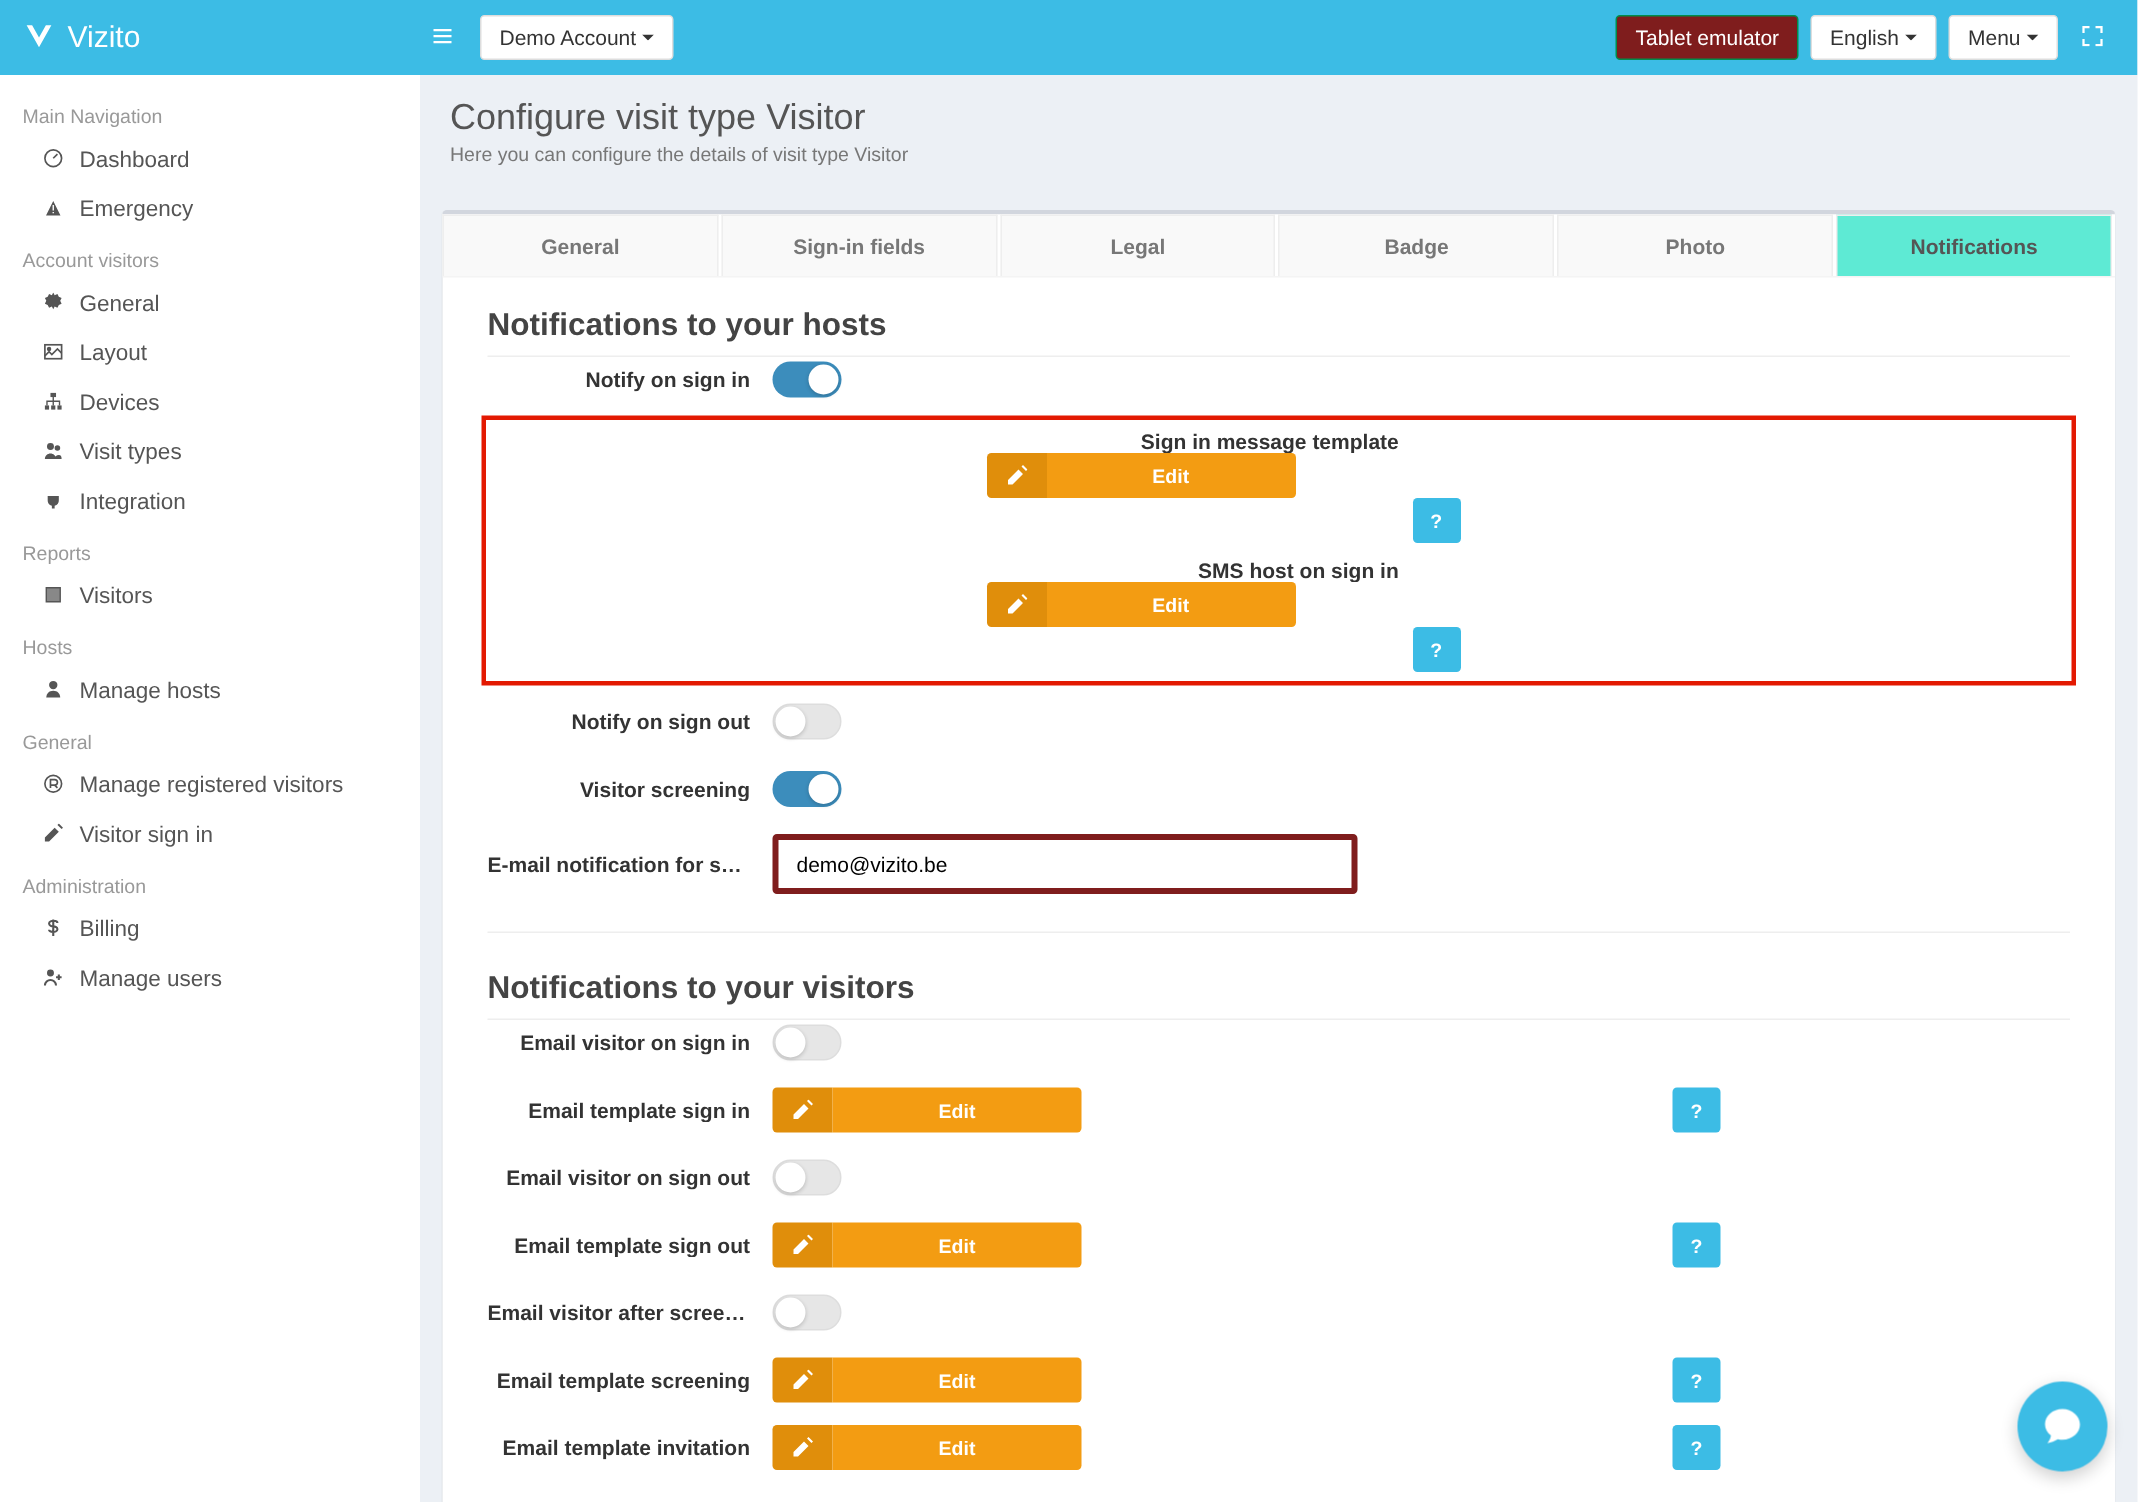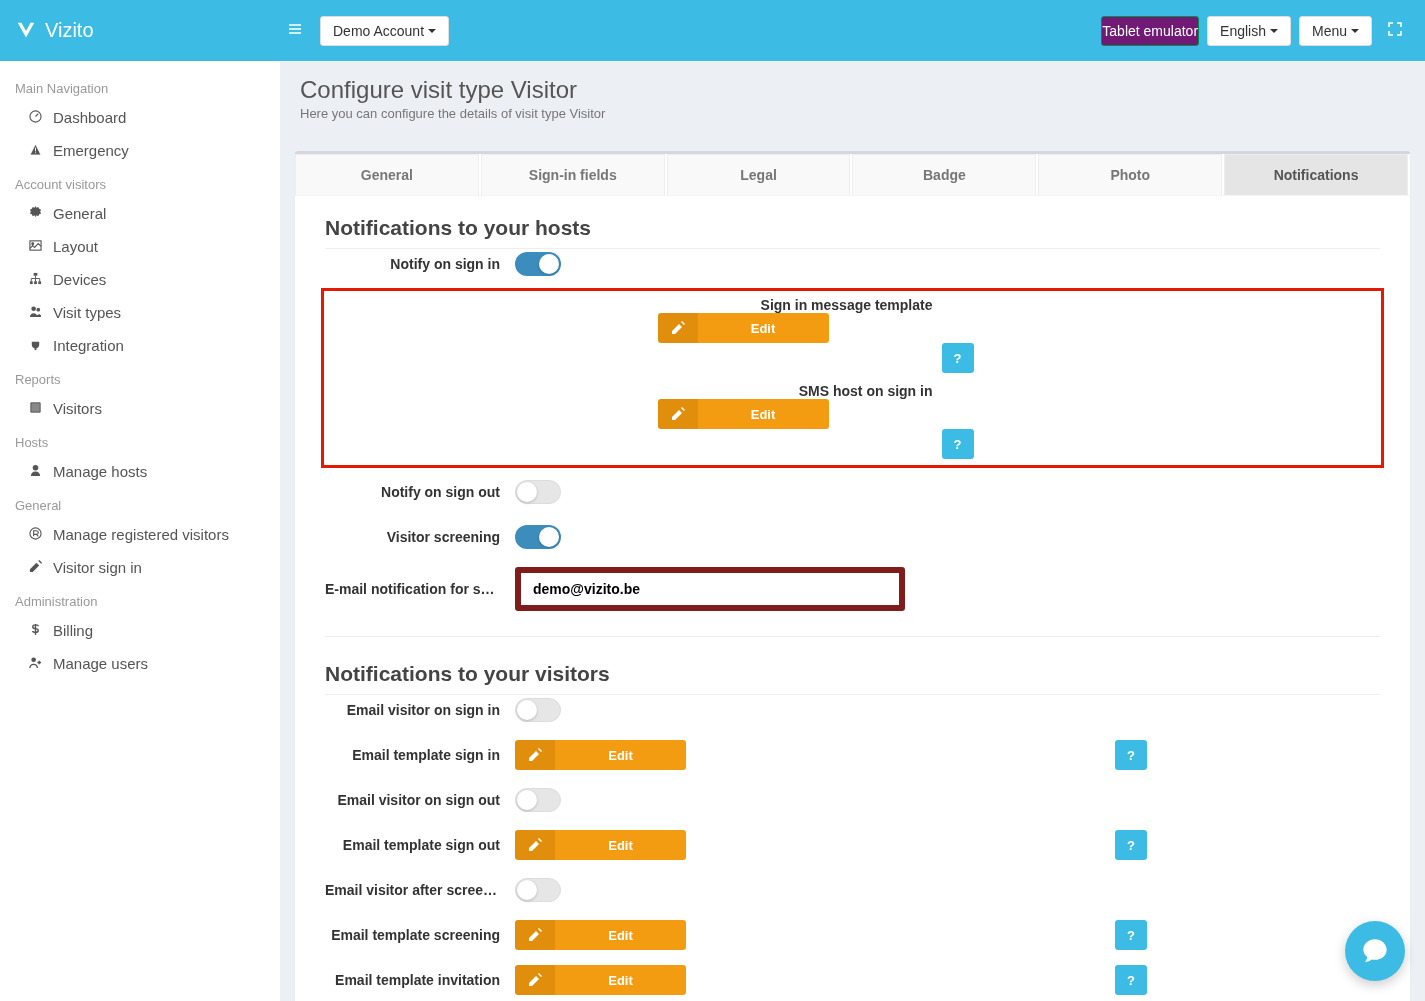--- a/index.html
+++ b/index.html
@@ -1,56 +1,56 @@
 <!DOCTYPE html>
 <html><head>
 <meta charset="utf-8">
 <style>
 * { box-sizing: border-box; margin: 0; padding: 0; }
 body { font-family: 'Source Sans Pro', -apple-system, Helvetica, Arial, sans-serif; font-size: 14px; color: #333; background: #ecf0f5; }
-.topbar { background: #3cbce5; height: 61px; display: flex; align-items: center; padding: 0 15px; color: #fff; }
+.topbar { background: #3cbce5; height: 50px; display: flex; align-items: center; padding: 0 15px; color: #fff; }
 .logo { display: flex; align-items: center; font-size: 20px; font-weight: 400; width: 265px; }
 .logo svg { margin-right: 8px; }
 .hamburger { color: #fff; cursor: pointer; padding: 8px; font-size: 14px; }
 .btn-white { background: #fff; border: 1px solid #ddd; color: #333; padding: 6px 12px; border-radius: 3px; font-size: 14px; cursor: pointer; display: inline-flex; align-items: center; }
-.btn-green { background: #701a75; border: 1px solid #008d4c; color: #fff; padding: 6px 0; border-radius: 3px; font-size: 14px; cursor: pointer; }
+.btn-green { background: #7f1d1d; border: 1px solid #008d4c; color: #fff; padding: 6px 12px; border-radius: 3px; font-size: 14px; cursor: pointer; }
 .btn-save { background: #5cb85c; border: 1px solid #4cae4c; color: #fff; padding: 8px 28px; border-radius: 3px; font-size: 14px; font-weight: 700; cursor: pointer; }
 .topbar-right { margin-left: auto; display: flex; gap: 8px; align-items: center; }
 .caret { display: inline-block; width: 0; height: 0; margin-left: 4px; vertical-align: middle; border-top: 4px dashed; border-right: 4px solid transparent; border-left: 4px solid transparent; }
 .expand-icon { color: #fff; padding: 8px; cursor: pointer; }
 .layout { display: flex; min-height: calc(100vh - 50px); }
 .sidebar { width: 280px; background: #fff; padding: 10px 0; }
 .nav-header { color: #999; font-size: 13px; padding: 10px 15px 5px; }
 .nav-item { display: flex; align-items: center; padding: 8px 15px 8px 25px; color: #555; cursor: pointer; font-size: 15px; }
 .nav-item .icon { width: 20px; margin-right: 8px; text-align: center; font-size: 13px; }
 .content { flex: 1; }
 .page-header { padding: 15px 20px; }
 .page-header h1 { font-size: 24px; font-weight: 500; color: #555; }
 .page-header p { font-size: 13px; color: #777; margin-top: 2px; }
 .box { background: #fff; margin: 15px; border-top: 3px solid #d2d6de; border-radius: 3px; box-shadow: 0 1px 1px rgba(0,0,0,.1); padding: 0; }
 .tabs { display: flex; border-bottom: 1px solid #f4f4f4; }
 .tab { flex: 1; text-align: center; padding: 12px; color: #777; font-weight: 600; cursor: pointer; background: #f9f9f9; border: 1px solid #eee; border-bottom: none; margin-right: 2px; }
-.tab.active { background: #e5e5e5; color: #555; border-top: 1px solid #eee; }
+.tab.active { background: #5eead4; color: #555; border-top: 1px solid #eee; }
 .tab-content { padding: 20px 30px; }
 .section-title { font-size: 21px; color: #444; padding-bottom: 8px; border-bottom: 1px solid #eee; margin-bottom: 0; }
 .form-row { display: flex; align-items: center; margin-bottom: 15px; min-height: 30px; }
 .form-label { width: 190px; text-align: right; padding-right: 15px; font-weight: 700; color: #333; font-size: 14px; white-space: nowrap; overflow: hidden; text-overflow: ellipsis; }
 .form-control-area { width: 390px; display: flex; align-items: center; }
 .form-help-area { margin-left: 210px; }
 .toggle { width: 46px; height: 24px; border-radius: 12px; position: relative; cursor: pointer; }
 .toggle.on { background: #3c8dbc; }
 .toggle.off { background: #e6e6e6; border: 1px solid #ddd; }
 .toggle-knob { position: absolute; width: 20px; height: 20px; background: #fff; border-radius: 50%; top: 2px; box-shadow: 0 1px 3px rgba(0,0,0,.2); }
 .toggle.on .toggle-knob { right: 2px; }
 .toggle.off .toggle-knob { left: 1px; top: 1px; }
-.edit-btn { display: flex; width: 171px; height: 30px; cursor: pointer; }
+.edit-btn { display: flex; width: 206px; height: 30px; cursor: pointer; }
 .edit-btn-icon { width: 40px; background: #e08e0b; display: flex; align-items: center; justify-content: center; color: #fff; border-radius: 3px 0 0 3px; }
 .edit-btn-text { flex: 1; background: #f39c12; color: #fff; display: flex; align-items: center; justify-content: center; font-weight: 700; font-size: 13px; border-radius: 0 3px 3px 0; }
 .help-btn { width: 32px; height: 30px; background: #3cbce5; color: #fff; display: flex; align-items: center; justify-content: center; font-weight: 700; border-radius: 3px; cursor: pointer; font-size: 13px; }
-.input-text { width: 100%; padding: 8px 12px; border: 6px solid #7f1d1d; border-radius: 3px; font-size: 14px; font-weight: bold; }
+.input-text { width: 100%; padding: 8px 12px; border: 4px solid #7f1d1d; border-radius: 3px; font-size: 14px; }
 .highlight-box { border: 3px solid #e31902; padding: 6px 4px; margin: -6px -4px 9px; }
 .highlight-box .form-row { margin-bottom: 10px; flex-direction: column; }
 .highlight-box .form-row:last-child { margin-bottom: 0; }
 .hr { border: none; border-top: 1px solid #eee; margin: 25px 0; }
 .footer-actions { text-align: center; padding: 15px 0 5px; }
 .chat-bubble { position: fixed; bottom: 20px; right: 20px; width: 60px; height: 60px; background: #3cbce5; border-radius: 50%; display: flex; align-items: center; justify-content: center; box-shadow: 0 4px 12px rgba(0,0,0,.2); cursor: pointer; }
 .chat-bubble svg { width: 28px; height: 28px; fill: #fff; }
 </style>
 </head>
 <body>

